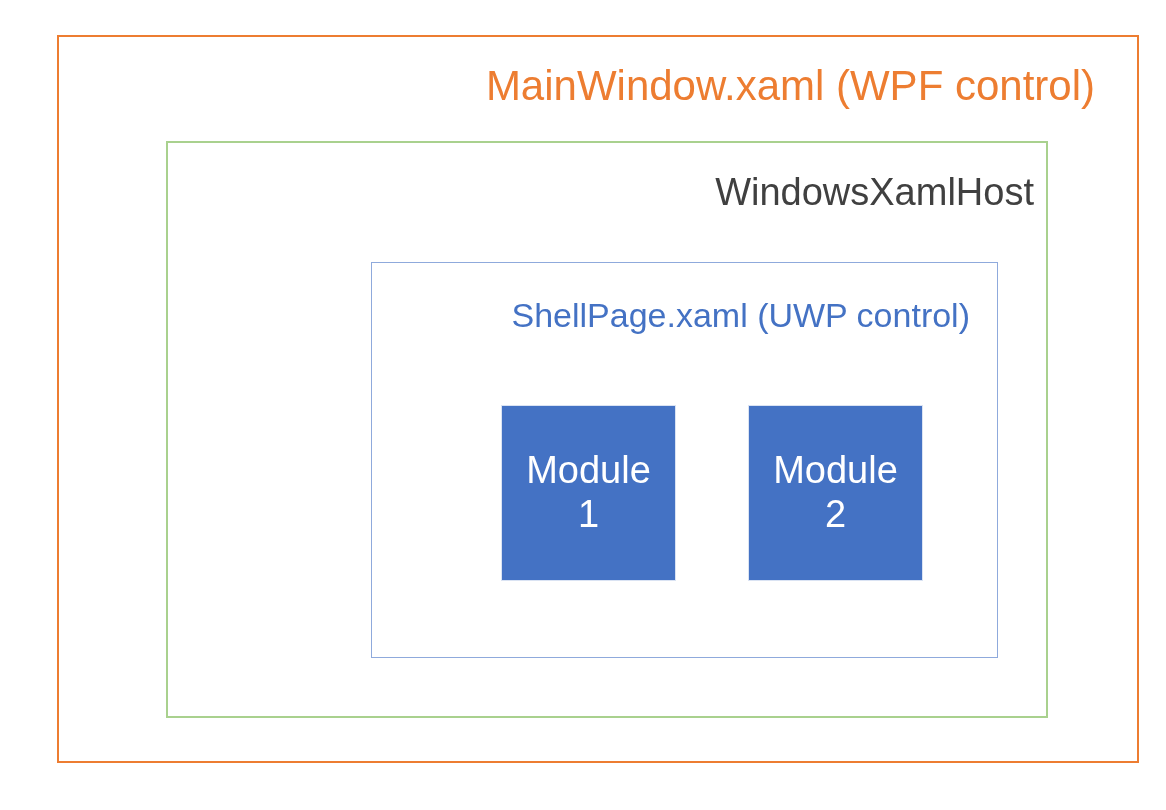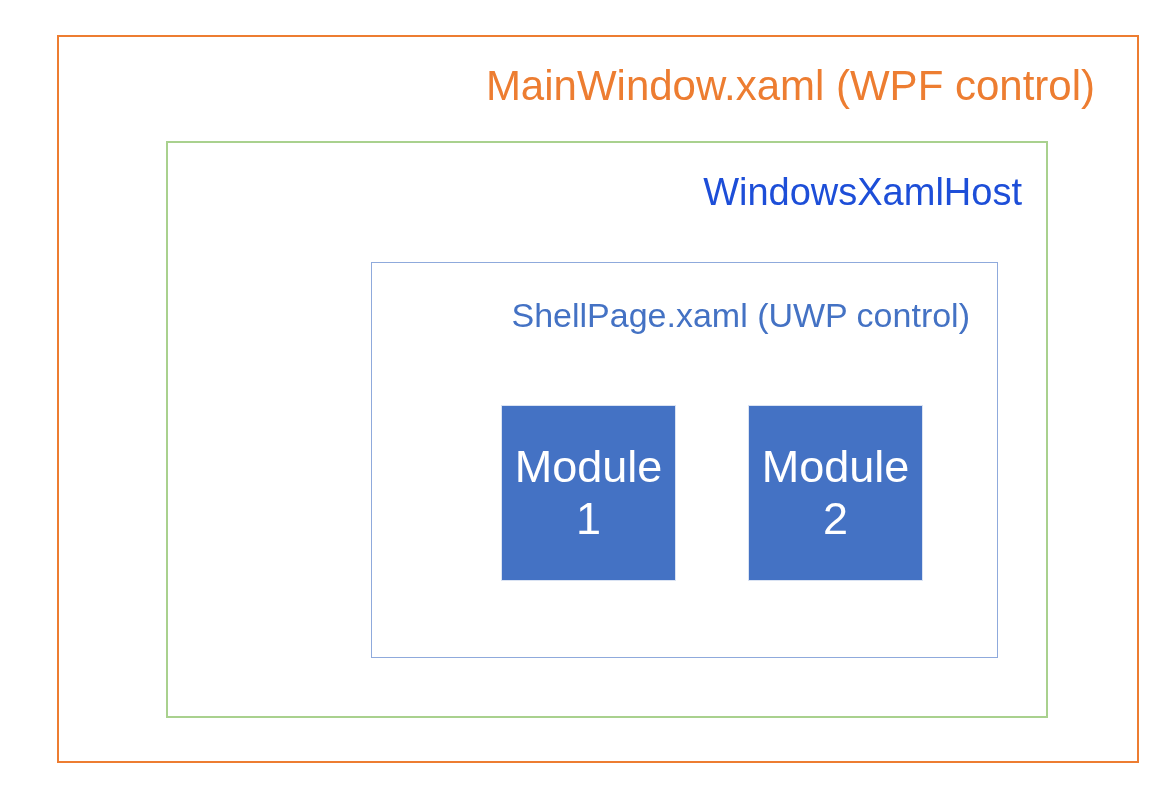--- a/index.html
+++ b/index.html
@@ -68,21 +68,22 @@
     text-align: right;
     font-size: 42px;
     color: #ED7D31;
   }
   .label-middle {
     left: 0;
     top: 172px;
     width: 1022px;
     text-align: right;
     font-size: 38px;
-    color: #1d4ed8;
+    color: #404040;
+    padding-left: 12px;
   }
   .label-inner {
     left: 0;
     top: 297px;
     width: 970px;
     text-align: right;
     font-size: 34px;
     color: #4472C4;
   }
 
@@ -93,21 +94,21 @@
     width: 175px;
     height: 176px;
     background: #4472C4;
     border: 1px solid #DAE3F3;
     box-sizing: border-box;
     display: flex;
     flex-direction: column;
     align-items: center;
     justify-content: center;
     color: #FFFFFF;
-    font-size: 45px;
+    font-size: 38px;
     line-height: 1.15;
     text-align: center;
   }
   .module-1 { left: 501px; }
   .module-2 { left: 748px; }
   .module-name { display: block; }
   .module-index { display: block; }
 </style>
 </head>
 <body>

